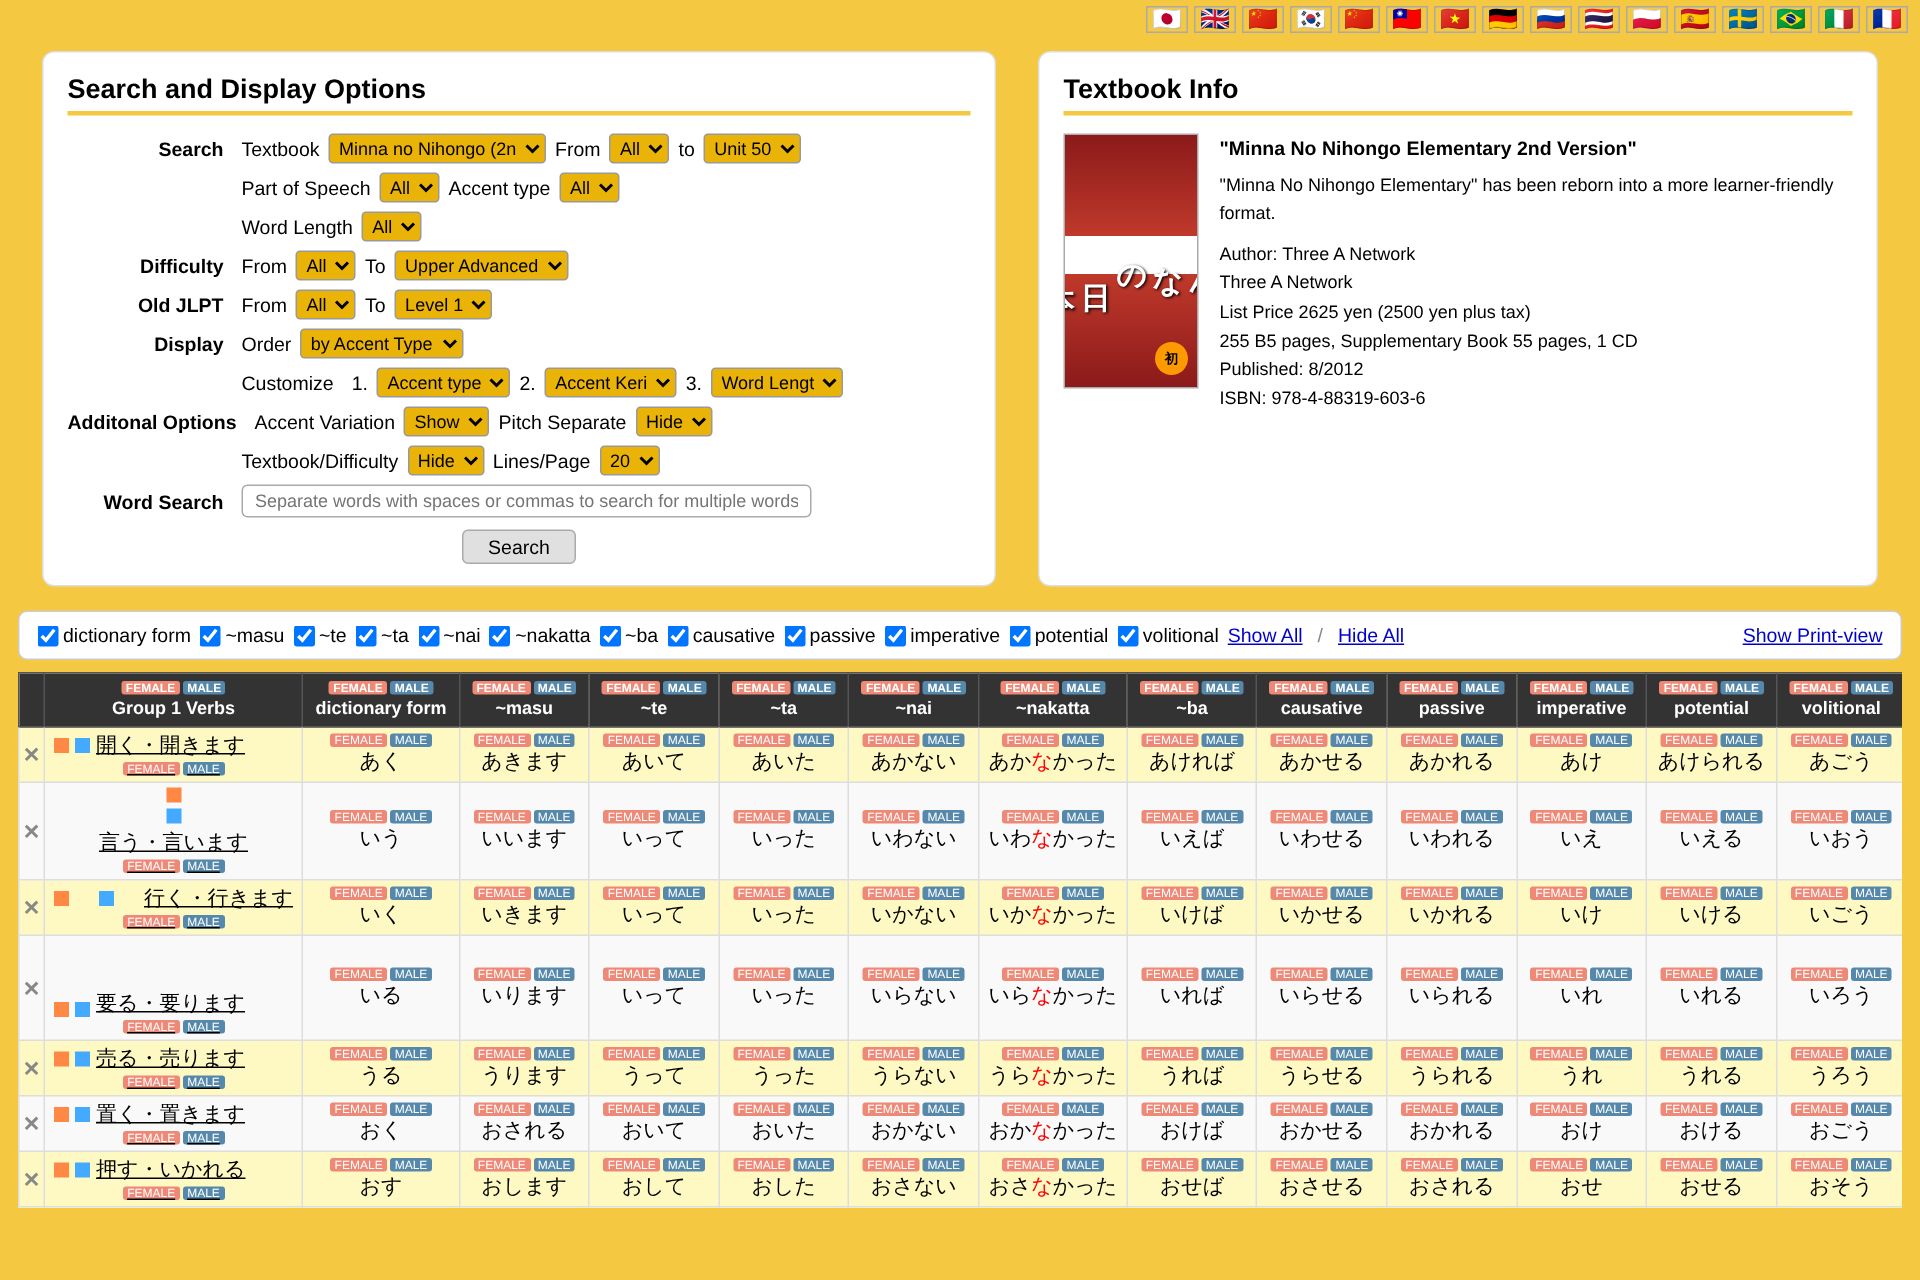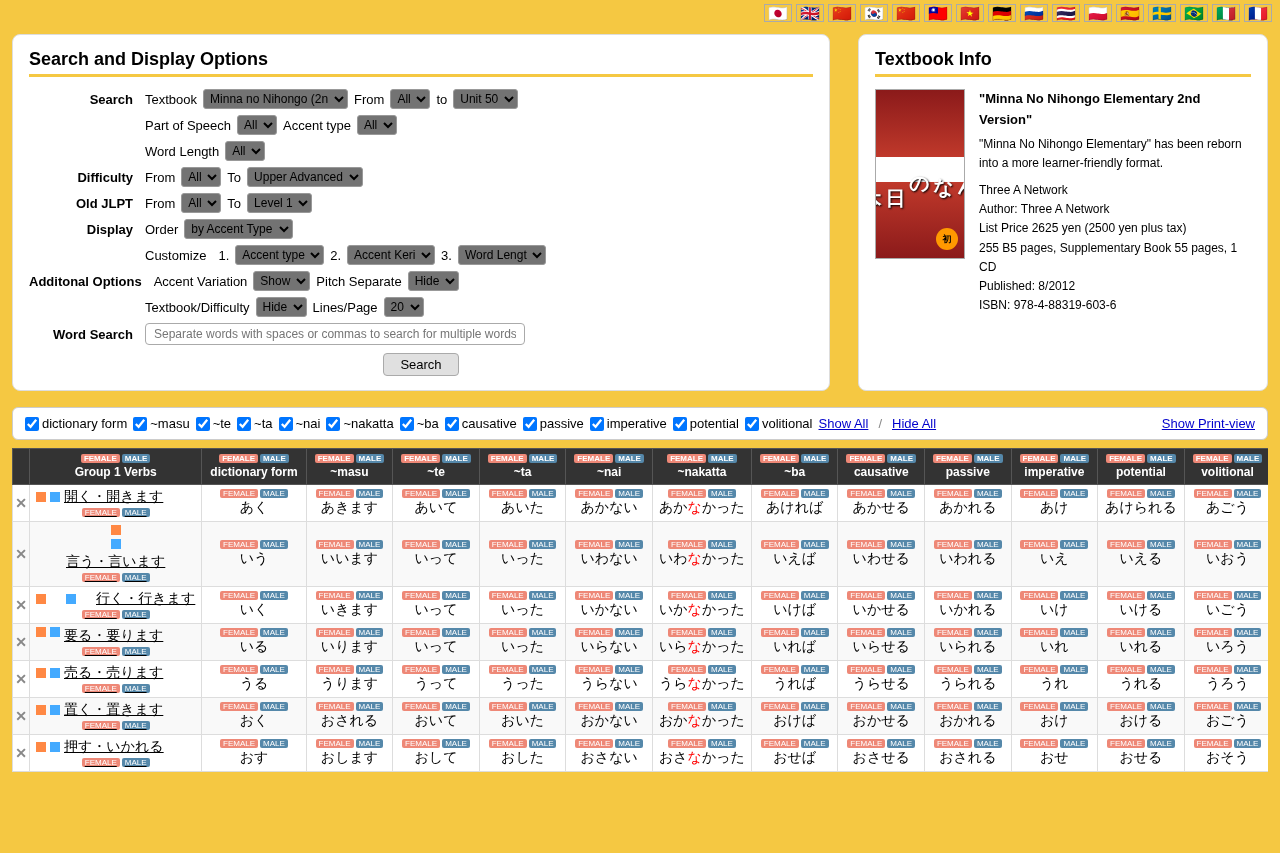--- a/index.html
+++ b/index.html
@@ -16,21 +16,21 @@
       display: flex;
       justify-content: flex-end;
       padding: 4px 8px;
       gap: 4px;
     }
 
     
     .top-section {
       display: flex;
       gap: 28px;
-      padding: 8px 12px;
+      padding: 8px 28px;
     }
 
     
     .search-panel {
       background: #fff;
       border-radius: 8px;
       border: 1px solid #ddd;
       padding: 14px 16px;
       flex: 1;
       min-width: 0;
@@ -59,21 +59,21 @@
     }
     .sub-label {
       font-size: 13px;
       min-width: auto;
     }
     select {
       font-size: 12px;
       padding: 1px 2px;
       border: 1px solid #999;
       border-radius: 3px;
-      background: #737373;
+      background: #eab308;
     }
     .search-btn {
       background: #e0e0e0;
       border: 1px solid #aaa;
       border-radius: 4px;
       padding: 3px 16px;
       cursor: pointer;
       font-size: 13px;
     }
     .word-search-input {
@@ -84,21 +84,21 @@
       width: 380px;
       color: #888;
     }
 
     
     .textbook-panel {
       background: #fff;
       border-radius: 8px;
       border: 1px solid #ddd;
       padding: 14px 16px;
-      width: 410px;
+      width: 560px;
       flex-shrink: 0;
     }
     .textbook-content {
       display: flex;
       gap: 14px;
     }
     .textbook-image {
       width: 90px;
       height: 170px;
       background: linear-gradient(135deg, #c44, #922);
@@ -171,21 +171,21 @@
     }
 
     
     .table-section {
       margin: 0 12px 20px 12px;
       overflow-x: auto;
     }
     .conj-table {
       border-collapse: collapse;
       width: 100%;
-      background: #ffffff;
+      background: #fef9c3;
       font-size: 12px;
     }
     .conj-table th {
       background: #333;
       color: #fff;
       padding: 5px 8px;
       text-align: center;
       white-space: nowrap;
       border: 1px solid #555;
       font-size: 12px;
@@ -408,22 +408,22 @@
           <div style="background:linear-gradient(180deg,#8b1a1a 0%,#c0392b 40%, #fff 40%, #fff 55%, #c0392b 55%,#8b1a1a 100%); width:100%; height:100%; position:absolute;"></div>
           <div style="position:absolute; color:white; font-size:20px; font-weight:bold; writing-mode:vertical-rl; text-align:center; line-height:1.2; z-index:1; text-shadow:1px 1px 2px #000;">
             み<br>ん<br>な<br>の<br><span style="color:#fff">日</span><br>本<br>語
           </div>
           <div style="position:absolute; bottom:8px; right:6px; background:#f90; color:#000; font-size:9px; font-weight:bold; border-radius:50%; width:22px; height:22px; display:flex; align-items:center; justify-content:center; z-index:2;">初</div>
         </div>
       </div>
       <div class="textbook-info-text">
         <div class="textbook-title">"Minna No Nihongo Elementary 2nd Version"</div>
         <div class="textbook-subtitle">"Minna No Nihongo Elementary" has been reborn into a more learner-friendly format.</div>
+        <div>Author: Three A Network</div>
         <div>Three A Network</div>
-        <div>Author: Three A Network</div>
         <div>List Price 2625 yen (2500 yen plus tax)</div>
         <div>255 B5 pages, Supplementary Book 55 pages, 1 CD</div>
         <div>Published: 8/2012</div>
         <div>ISBN: 978-4-88319-603-6</div>
       </div>
     </div>
   </div>
 </div>
 
 <div class="filter-bar">
@@ -870,21 +870,21 @@
             <div class="female-male-bar">
               <span class="fm-btn fm-female">FEMALE</span>
               <span class="fm-btn fm-male">MALE</span>
             </div>
             <div class="jp-word">いごう</div>
           </td>
         </tr>
         <tr>
           <td><span class="row-close">✕</span></td>
           <td class="word-cell">
-    <div style="display:flex;align-items:flex-start;gap:4px;">
+    <div style="display:flex;align-items:flex-end;gap:4px;margin-top:33px;">
       <span style="display:inline-block;width:10px;height:10px;background:#f84;"></span>
       <span style="display:inline-block;width:10px;height:10px;background:#4af;"></span>
       <span class="jp-word">要る・要ります</span>
     </div>
     <div class="female-male-bar" style="margin-top:2px;">
       <span class="fm-btn fm-female">FEMALE</span>
       <span class="fm-btn fm-male">MALE</span>
     </div>
   </td>
           <td>

